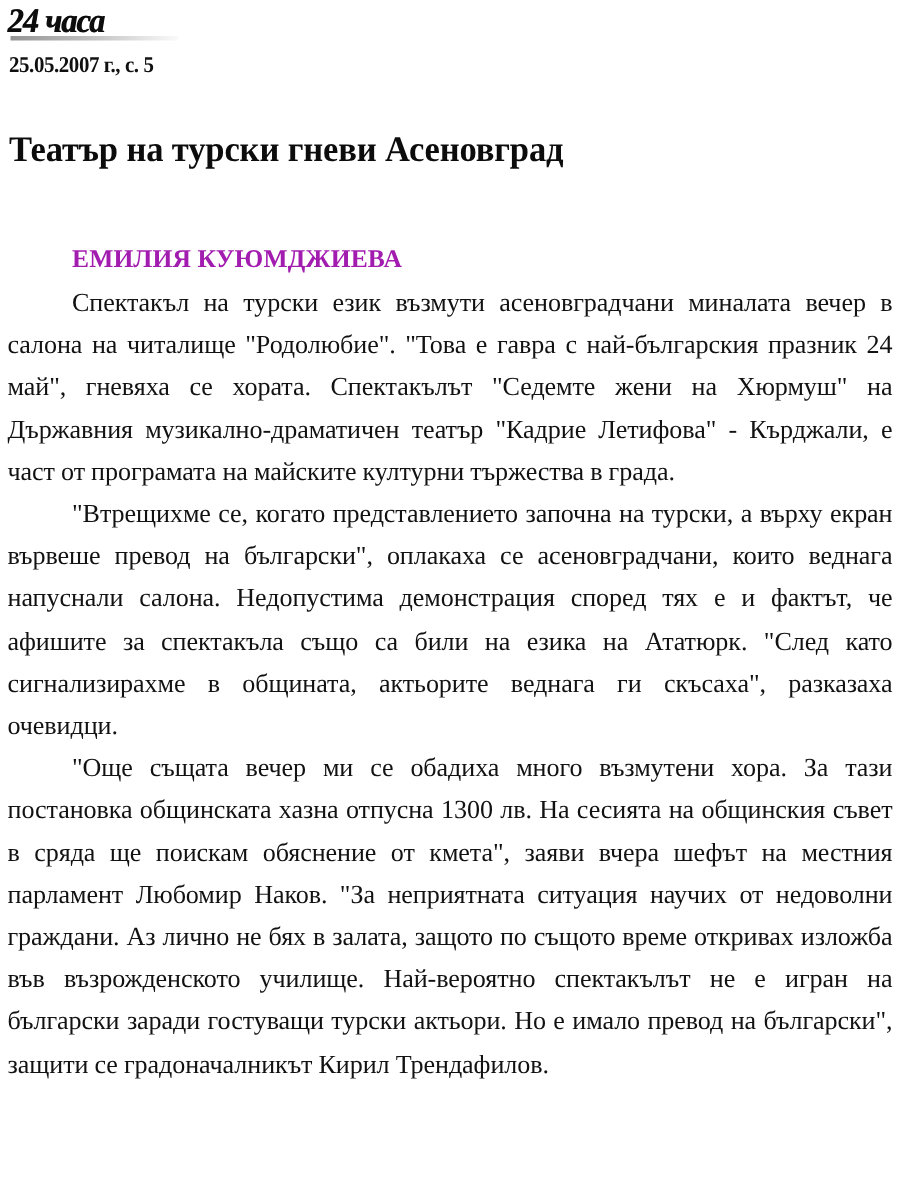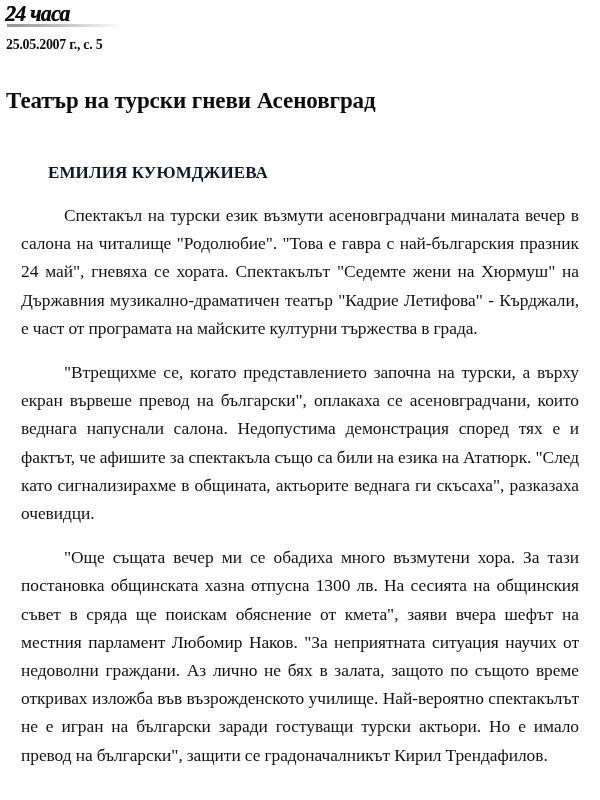--- a/index.html
+++ b/index.html
@@ -90,25 +90,25 @@
   .article {
     margin-top: 48px;
   }
   .byline {
     margin: 0 0 2px 43px;
     font-family: "Liberation Serif", "DejaVu Serif", serif;
     font-weight: 700;
     font-size: 17px;
     line-height: 24px;
     letter-spacing: 0.1px;
-    color: #0f172a;
+    color: #a21caf;
     white-space: nowrap;
   }
   .para {
-    margin: 16px;
+    margin: 0;
     padding: 0;
     text-indent: 43px;
     text-align: justify;
     text-justify: inter-word;
     font-family: "Liberation Serif", "DejaVu Serif", serif;
     font-size: 17.4px;
     line-height: 28.2px;
     letter-spacing: -0.05px;
     word-spacing: -0.2px;
     color: #121212;

